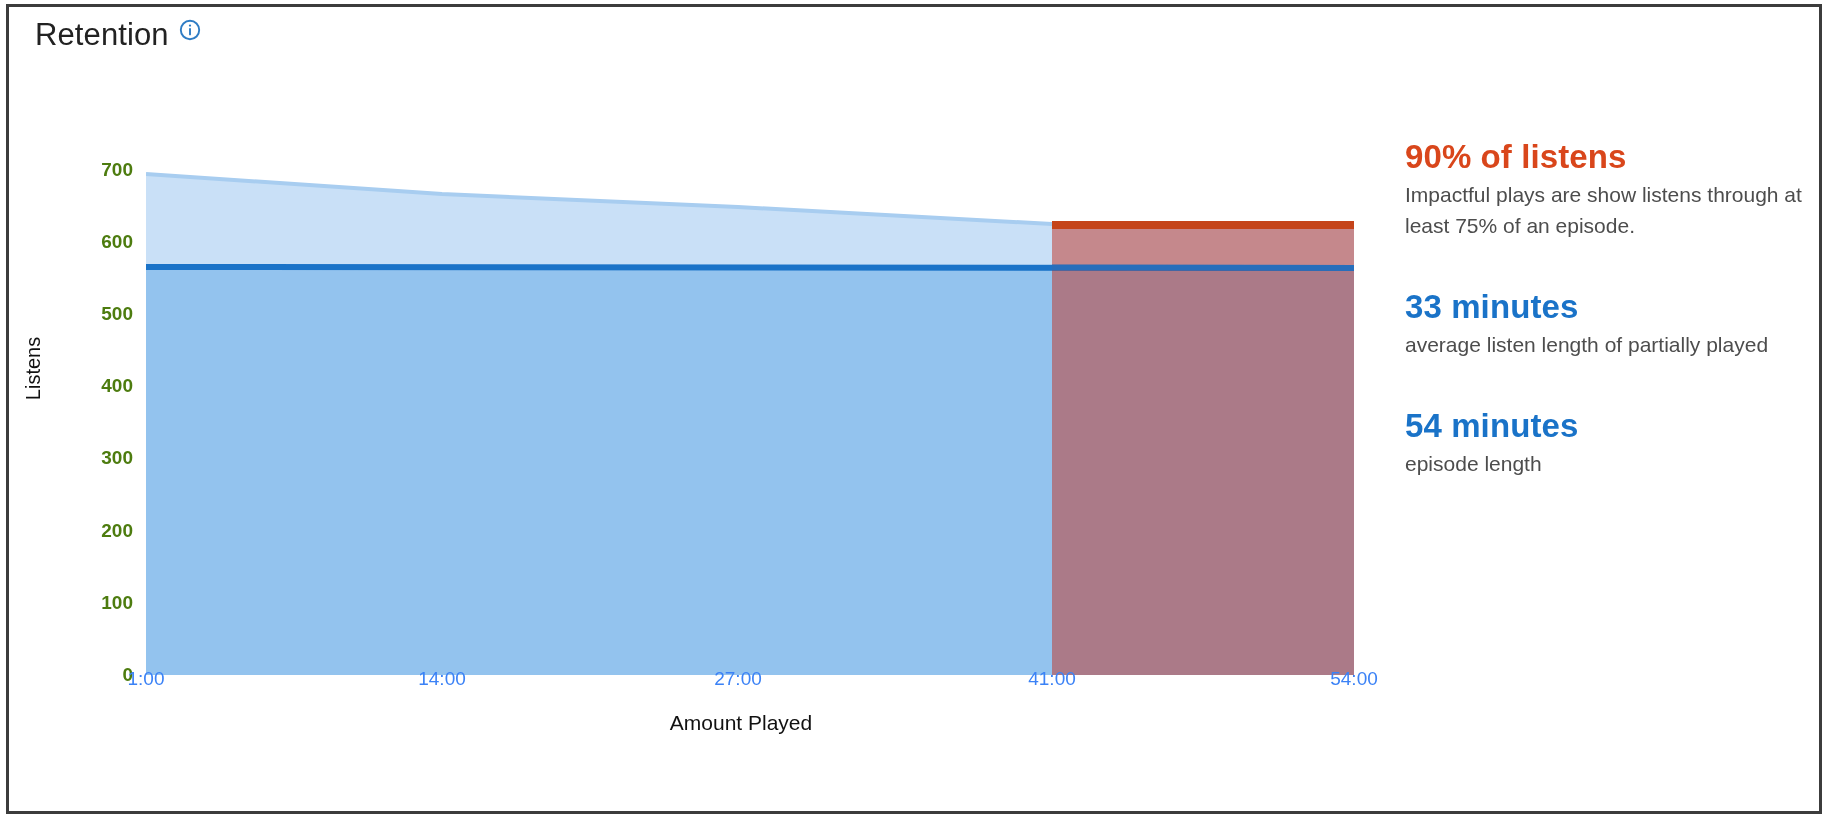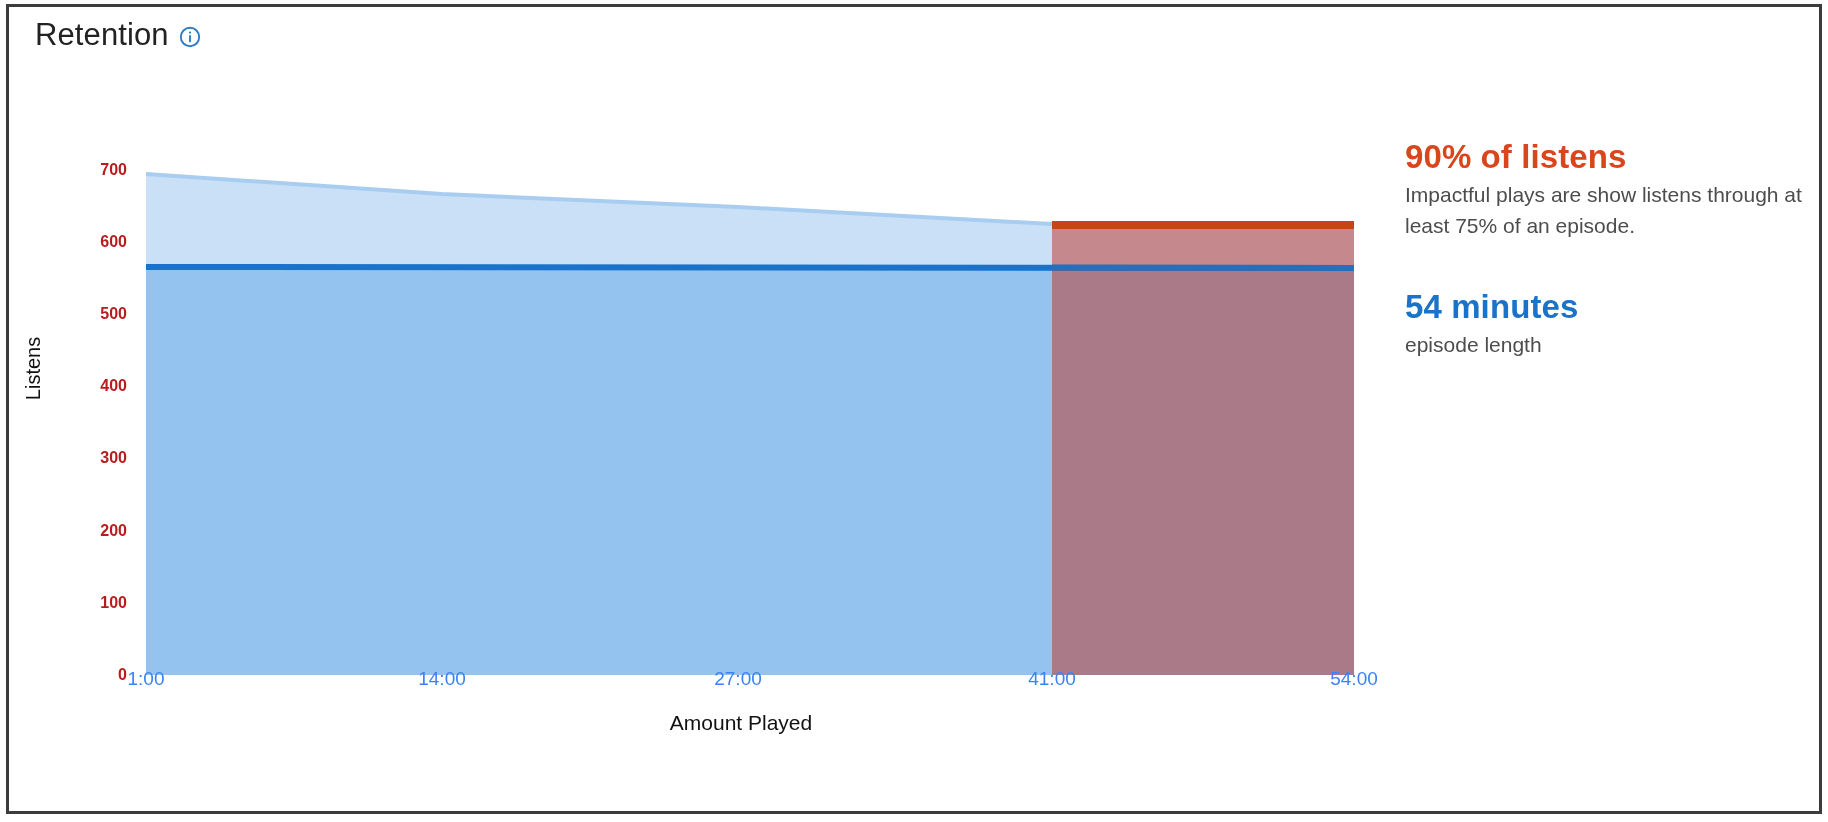--- a/index.html
+++ b/index.html
@@ -24,21 +24,21 @@
     border: 3px solid #3c3c3c;
     box-sizing: border-box;
   }
 
   
   .header {
     position: absolute;
     left: 26px;
     top: 8px;
     display: flex;
-    align-items: center;
+    align-items: flex-start;
     gap: 10px;
   }
   .title {
     font-size: 31px;
     color: #222222;
     font-weight: 400;
     letter-spacing: 0.1px;
     line-height: 40px;
   }
   .info-icon {
@@ -73,26 +73,26 @@
     left: 128px;
     top: 704px;
     width: 1208px;
     text-align: center;
     font-size: 21px;
     color: #111111;
   }
 
   .ytick {
     position: absolute;
-    right: 6px;
+    right: 0;
     width: 60px;
     text-align: right;
-    font-size: 16px;
+    font-size: 19px;
     font-weight: bold;
-    color: #b91c1c;
+    color: #4d7c0f;
     transform: translateY(-50%);
   }
   .ytick-holder {
     position: absolute;
     left: 52px;
     top: 0;
     width: 72px;
     height: 806px;
   }
 
@@ -220,18 +220,22 @@
     <div class="x-axis-title">Amount Played</div>
 
   </div>
 
   <div class="stats">
     <div class="stat-block">
       <div class="stat-value" style="color:#d9461b">90% of listens</div>
       <div class="stat-desc">Impactful plays are show listens through at least 75% of an episode.</div>
     </div>
     <div class="stat-block">
+      <div class="stat-value" style="color:#1a73c8">33 minutes</div>
+      <div class="stat-desc">average listen length of partially played</div>
+    </div>
+    <div class="stat-block">
       <div class="stat-value" style="color:#1a73c8">54 minutes</div>
       <div class="stat-desc">episode length</div>
     </div>
   </div>
 
 </div>
 
 </body></html>

